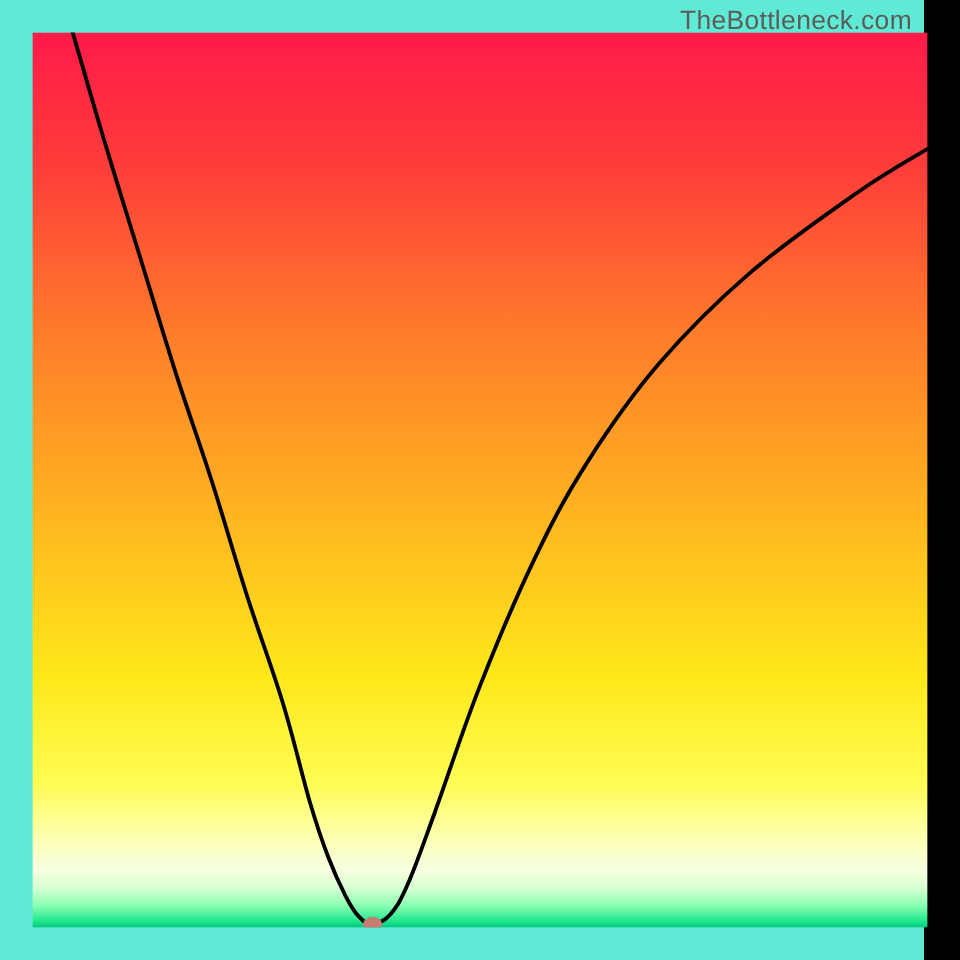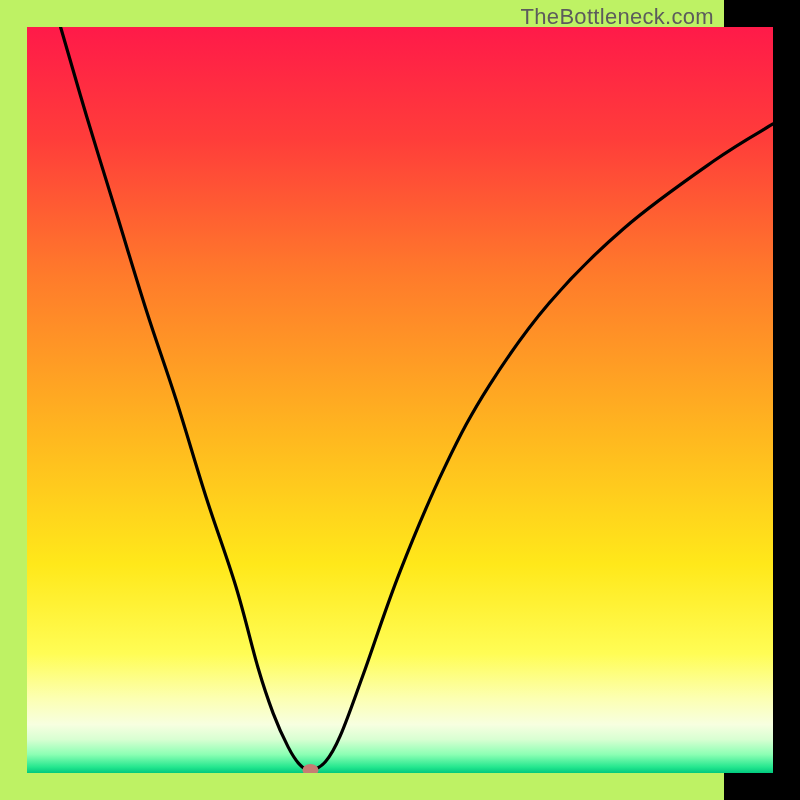--- a/index.html
+++ b/index.html
@@ -8,21 +8,22 @@
     width: 800px;
     height: 800px;
     background: #000000;
     font-family: Arial, Helvetica, sans-serif;
     overflow: hidden;
   }
   .frame {
     position: relative;
     width: 724px;
     height: 800px;
-    background: #bef264;
+    background: #5eead4;
+    padding-left: 46px;
   }
   .watermark {
     position: absolute;
     top: 4px;
     right: 10px;
     color: #5c5c5c;
     font-size: 22px;
     font-weight: 500;
     letter-spacing: 0.3px;
     z-index: 5;

